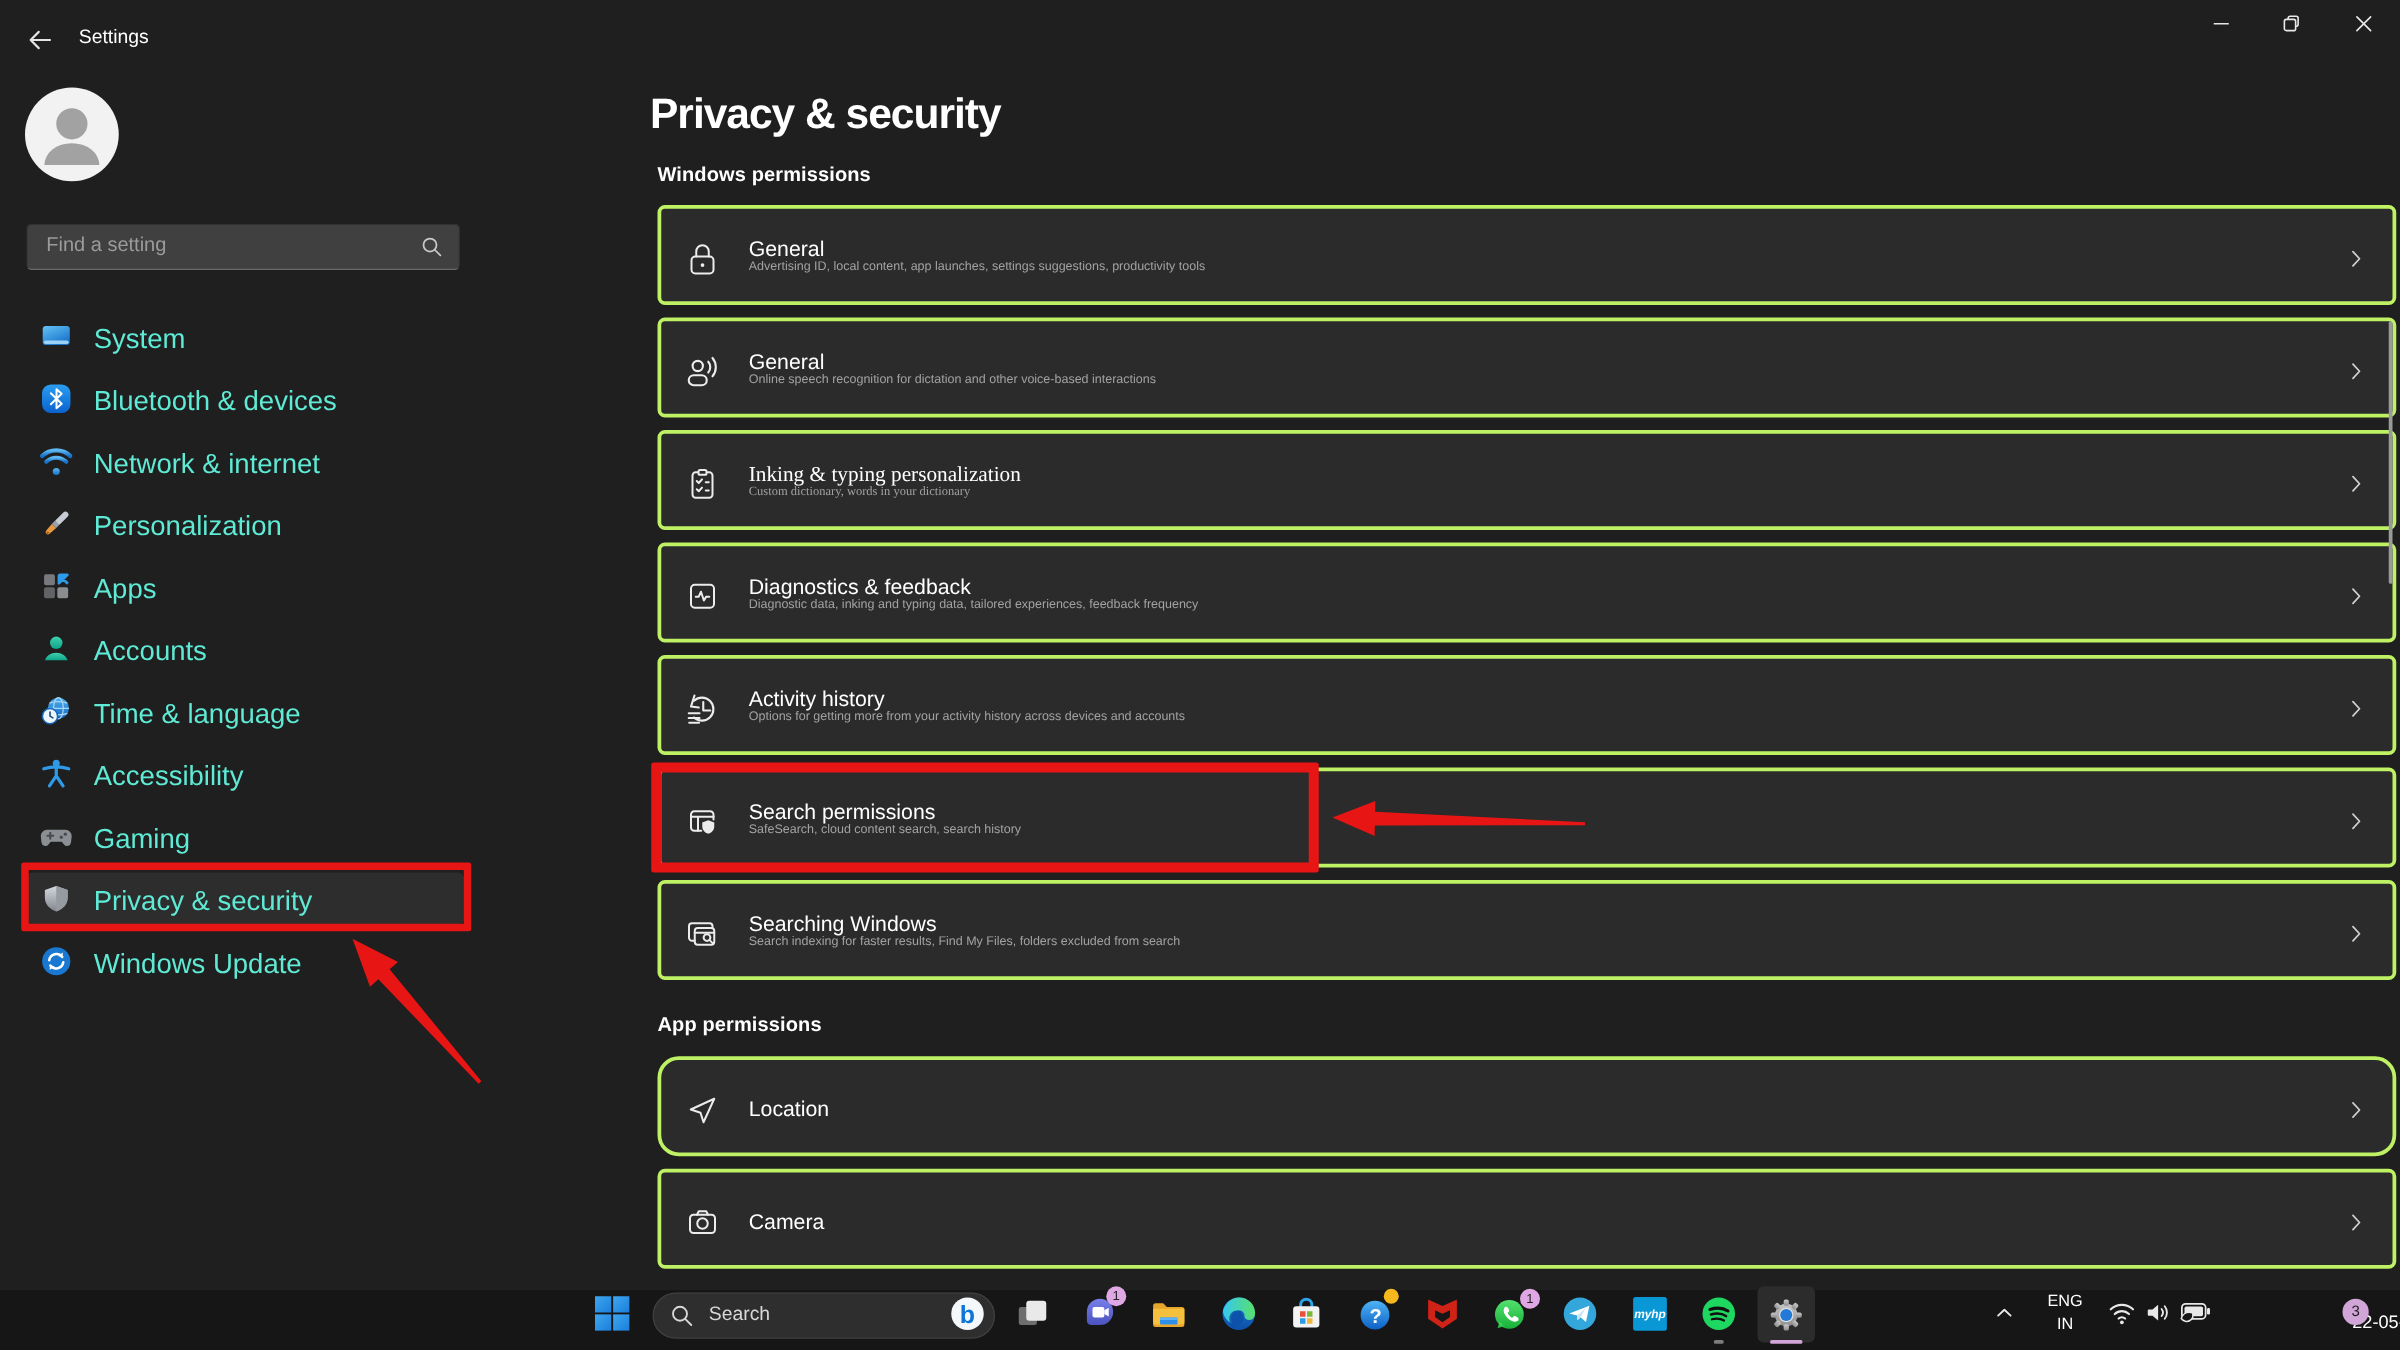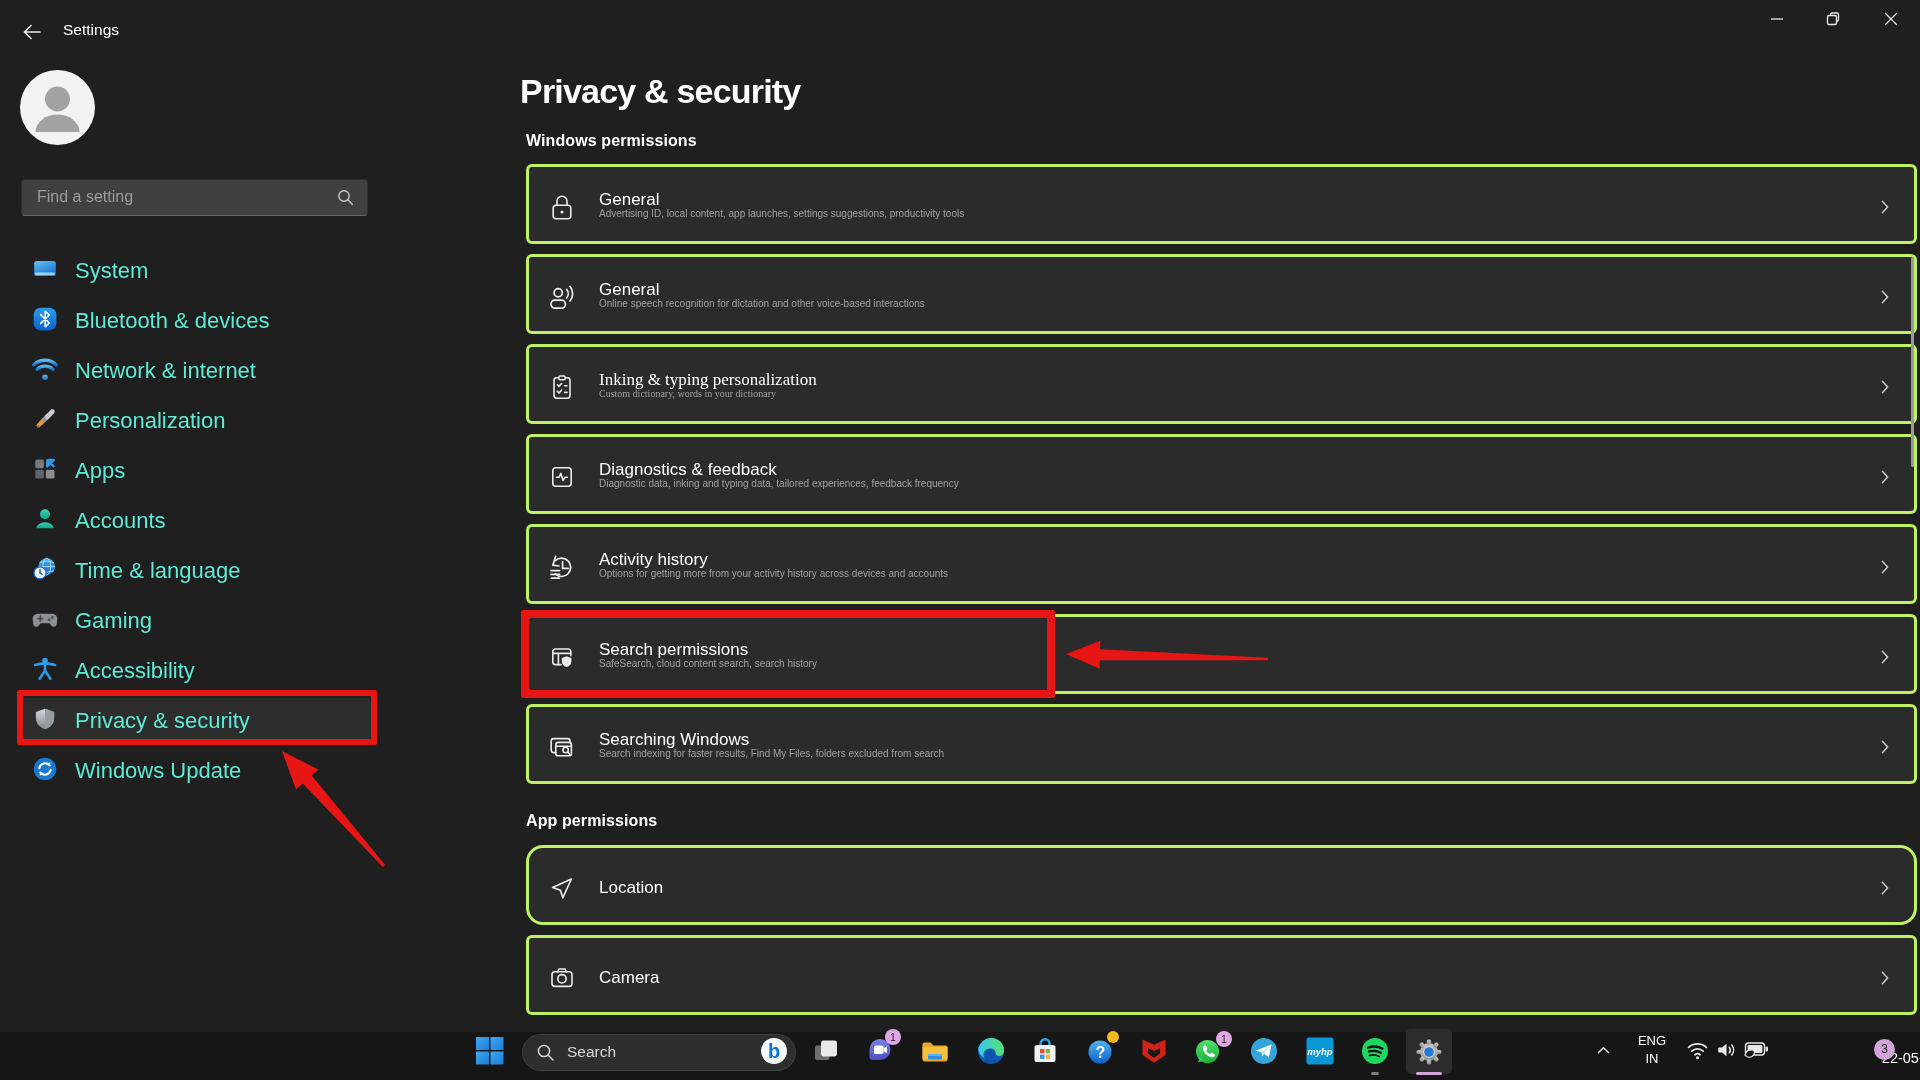--- a/index.html
+++ b/index.html
@@ -161,33 +161,33 @@
     <circle cx="13.6" cy="9.8" r="7.8" fill="url(#tlg)"></circle>
     <ellipse cx="13.6" cy="9.8" rx="3.6" ry="7.8" stroke="#a9d7f5" stroke-width="0.9" fill="none"></ellipse>
     <path d="M5.8 9.8 h15.6 M7 6 a9.5 4 0 0 1 13.2 0 M7 13.6 a9.5 4 0 0 0 13.2 0" stroke="#a9d7f5" stroke-width="0.9" fill="none"></path>
     <circle cx="7.4" cy="15.6" r="5.6" fill="#eef5fb" stroke="#1268c0" stroke-width="1.1"></circle>
     <path d="M7.4 12.6 v3 l2.1 1.3" stroke="#1e4e74" stroke-width="1.2" fill="none" stroke-linecap="round"></path>
   </svg>
       <span class="nlabel">Time &amp; language</span>
     </div>
   <div class="navitem">
       <svg class="nicon" viewBox="0 0 24 24">
+    <circle cx="12" cy="4.3" r="2.6" fill="#2e9ae8"></circle>
+    <path d="M2.8 8.3 c6-1.9 12.4-1.9 18.4 0 M12 8 v6 M12 13.5 L7 21 M12 13.5 L17 21" stroke="#2e9ae8" stroke-width="2.4" fill="none" stroke-linecap="round" stroke-linejoin="round"></path>
+  </svg>
+      <span class="nlabel">Accessibility</span>
+    </div>
+  <div class="navitem">
+      <svg class="nicon" viewBox="0 0 24 24">
     <path d="M5.2 7.2 h13.6 a4.6 4.6 0 0 1 4.6 4.8 l-0.5 4.6 a2.9 2.9 0 0 1-5.2 1.4 l-1.6-2 h-8.2 l-1.6 2 a2.9 2.9 0 0 1-5.2-1.4 l-0.5-4.6 a4.6 4.6 0 0 1 4.6-4.8 z" fill="#8b8f94"></path>
     <path d="M7.6 9.4 v4.4 M5.4 11.6 h4.4" stroke="#474a4e" stroke-width="1.5" stroke-linecap="round"></path>
     <circle cx="15.7" cy="12.7" r="1.2" fill="#474a4e"></circle>
         <circle cx="18.7" cy="10.5" r="1.2" fill="#474a4e"></circle>
   </svg>
       <span class="nlabel">Gaming</span>
-    </div>
-  <div class="navitem">
-      <svg class="nicon" viewBox="0 0 24 24">
-    <circle cx="12" cy="4.3" r="2.6" fill="#2e9ae8"></circle>
-    <path d="M2.8 8.3 c6-1.9 12.4-1.9 18.4 0 M12 8 v6 M12 13.5 L7 21 M12 13.5 L17 21" stroke="#2e9ae8" stroke-width="2.4" fill="none" stroke-linecap="round" stroke-linejoin="round"></path>
-  </svg>
-      <span class="nlabel">Accessibility</span>
     </div>
   <div class="navitem sel">
       <svg class="nicon" viewBox="0 0 24 24">
     <defs>
           <linearGradient id="shg" x1="0" y1="0" x2="0" y2="1">
             <stop offset="0" stop-color="#d4d8dd"></stop>
             <stop offset="1" stop-color="#83878e"></stop>
           </linearGradient>
         </defs>
     <path d="M12 2.6 L20.4 5.5 V11 c0 5-3.4 8.6-8.4 10.4 C7 19.6 3.6 16 3.6 11 V5.5 Z" fill="url(#shg)"></path>

